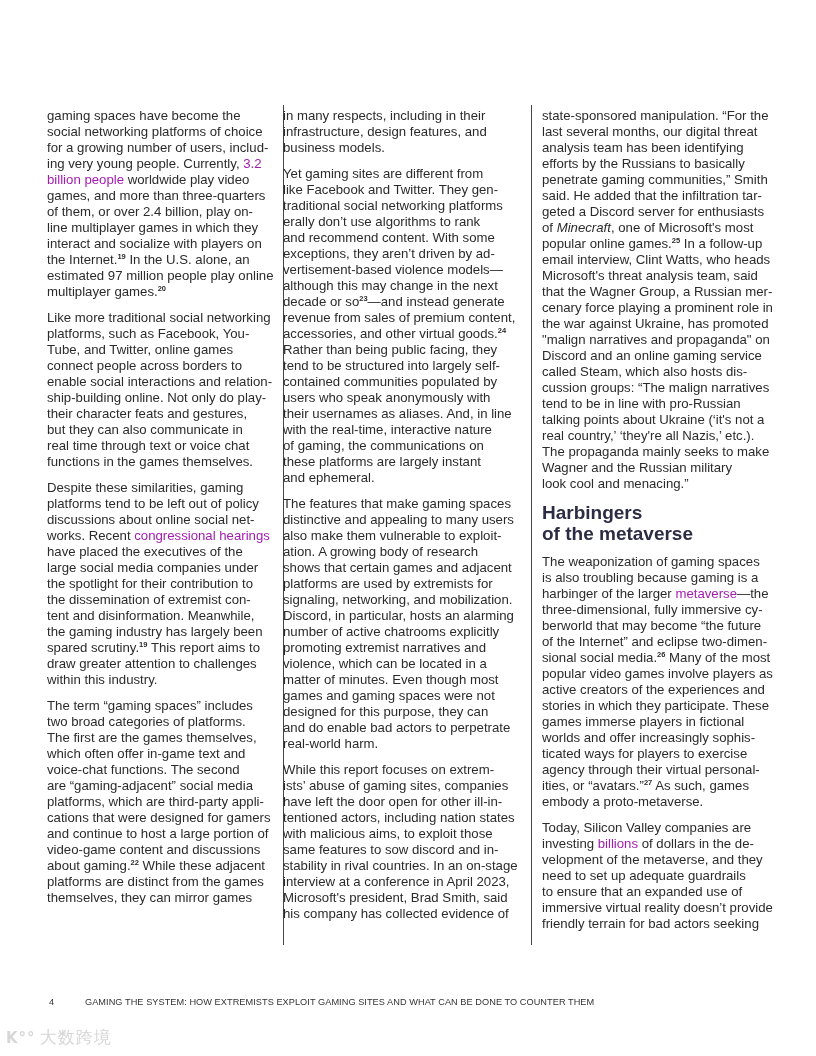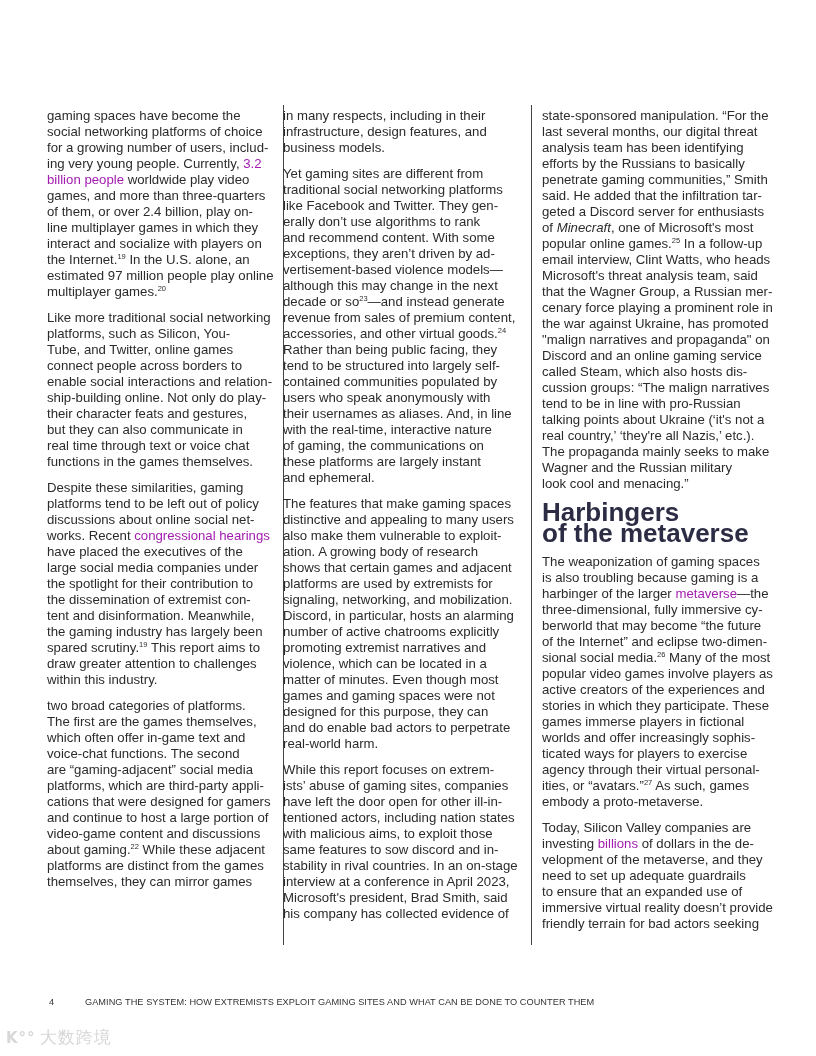--- a/index.html
+++ b/index.html
@@ -5,26 +5,26 @@
   html, body { margin: 0; padding: 0; background: #ffffff; }
   body { width: 816px; height: 1056px; position: relative; overflow: hidden;
          font-family: "Liberation Sans", sans-serif; color: #2b2b2b; }
   .col { position: absolute; top: 108px; font-size: 13.2px; line-height: 16px; }
   .col1 { left: 47px; width: 232px; }
   .col2 { left: 283px; width: 234px; }
   .col3 { left: 542px; width: 232px; }
   .para { margin: 0 0 10px 0; }
   .ln { display: block; white-space: nowrap; height: 16px; }
   .lk { color: #a21caf; }
-  sup { font-size: 7.5px; line-height: 0; vertical-align: 5px; }
+  sup { font-size: 7.5px; line-height: 0; vertical-align: 5px; font-weight: bold; }
   em { font-style: italic; }
   .divider { position: absolute; top: 105px; height: 840px; width: 1px; background: #444; }
   .div1 { left: 283px; }
   .div2 { left: 531px; }
-  .heading { margin: 6px 0 10px 0; font-size: 26px; line-height: 21px; font-weight: bold;
+  .heading { margin: 6px 0 10px 0; font-size: 19px; line-height: 21px; font-weight: bold;
              color: #2c2d45; }
   .heading .ln { height: 21px; }
   .footer { position: absolute; top: 997px; left: 0; width: 816px; height: 14px; font-size: 9.2px; color: #333; }
   .pgnum { position: absolute; left: 49px; top: 0; }
   .runtitle { position: absolute; left: 85px; top: 0; letter-spacing: 0.05px; }
   .watermark { position: absolute; left: 6px; top: 1026px; font-size: 17px; color: #d7d7d7;
                font-family: "DejaVu Sans", sans-serif; letter-spacing: 1px; }
   .wm-logo { display: inline-block; font-size: 15px; font-weight: bold; margin-right: 4px; }
 </style>
 </head>
@@ -43,21 +43,21 @@
       <span class="ln">games, and more than three-quarters</span>
       <span class="ln">of them, or over 2.4 billion, play on-</span>
       <span class="ln">line multiplayer games in which they</span>
       <span class="ln">interact and socialize with players on</span>
       <span class="ln"><span>the Internet.</span><sup>19</sup><span> In the U.S. alone, an</span></span>
       <span class="ln">estimated 97 million people play online</span>
       <span class="ln"><span>multiplayer games.</span><sup>20</sup></span>
     </p>
     <p class="para">
       <span class="ln">Like more traditional social networking</span>
-      <span class="ln">platforms, such as Silicon, You-</span>
+      <span class="ln">platforms, such as Facebook, You-</span>
       <span class="ln">Tube, and Twitter, online games</span>
       <span class="ln">connect people across borders to</span>
       <span class="ln">enable social interactions and relation-</span>
       <span class="ln">ship-building online. Not only do play-</span>
       <span class="ln">their character feats and gestures,</span>
       <span class="ln">but they can also communicate in</span>
       <span class="ln">real time through text or voice chat</span>
       <span class="ln">functions in the games themselves.</span>
     </p>
     <p class="para">
@@ -69,20 +69,21 @@
       <span class="ln">large social media companies under</span>
       <span class="ln">the spotlight for their contribution to</span>
       <span class="ln">the dissemination of extremist con-</span>
       <span class="ln">tent and disinformation. Meanwhile,</span>
       <span class="ln">the gaming industry has largely been</span>
       <span class="ln"><span>spared scrutiny.</span><sup>19</sup><span> This report aims to</span></span>
       <span class="ln">draw greater attention to challenges</span>
       <span class="ln">within this industry.</span>
     </p>
     <p class="para">
+      <span class="ln">The term “gaming spaces” includes</span>
       <span class="ln">two broad categories of platforms.</span>
       <span class="ln">The first are the games themselves,</span>
       <span class="ln">which often offer in-game text and</span>
       <span class="ln">voice-chat functions. The second</span>
       <span class="ln">are “gaming-adjacent” social media</span>
       <span class="ln">platforms, which are third-party appli-</span>
       <span class="ln">cations that were designed for gamers</span>
       <span class="ln">and continue to host a large portion of</span>
       <span class="ln">video-game content and discussions</span>
       <span class="ln"><span>about gaming.</span><sup>22</sup><span> While these adjacent</span></span>
@@ -91,22 +92,22 @@
     </p>
   </div>
 <div class="col col2">
     <p class="para">
       <span class="ln">in many respects, including in their</span>
       <span class="ln">infrastructure, design features, and</span>
       <span class="ln">business models.</span>
     </p>
     <p class="para">
       <span class="ln">Yet gaming sites are different from</span>
+      <span class="ln">like Facebook and Twitter. They gen-</span>
       <span class="ln">traditional social networking platforms</span>
-      <span class="ln">like Facebook and Twitter. They gen-</span>
       <span class="ln">erally don’t use algorithms to rank</span>
       <span class="ln">and recommend content. With some</span>
       <span class="ln">exceptions, they aren’t driven by ad-</span>
       <span class="ln">vertisement-based violence models—</span>
       <span class="ln">although this may change in the next</span>
       <span class="ln"><span>decade or so</span><sup>23</sup><span>—and instead generate</span></span>
       <span class="ln">revenue from sales of premium content,</span>
       <span class="ln"><span>accessories, and other virtual goods.</span><sup>24</sup></span>
       <span class="ln">Rather than being public facing, they</span>
       <span class="ln">tend to be structured into largely self-</span>

